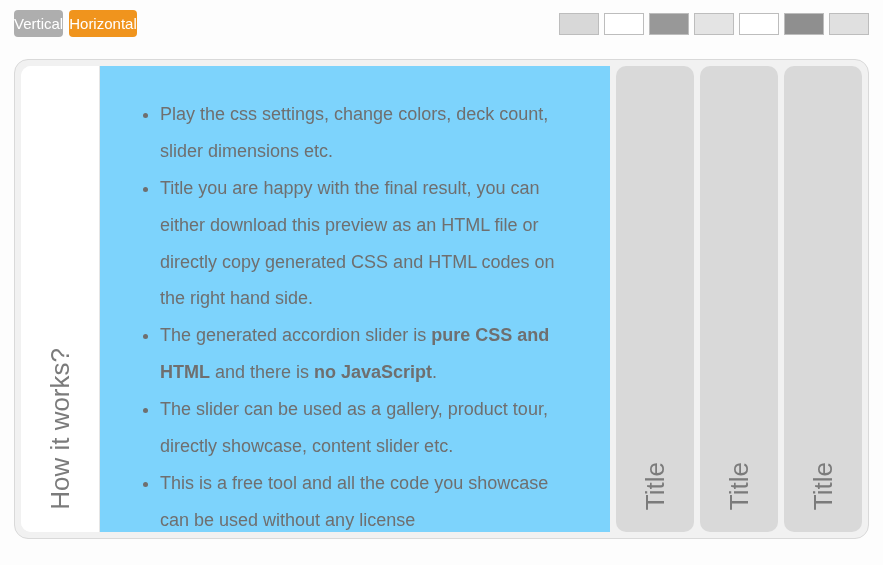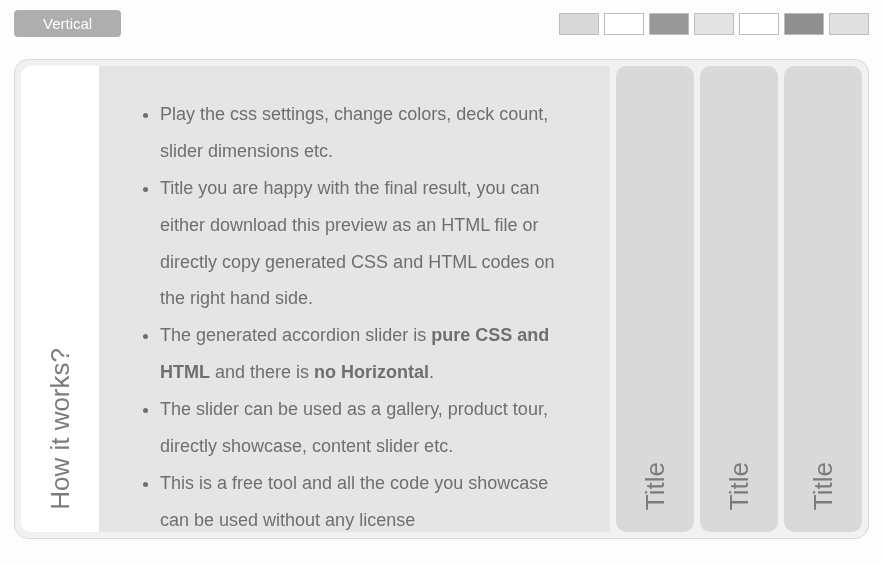--- a/index.html
+++ b/index.html
@@ -13,21 +13,21 @@
   .top-bar {
     display: flex;
     justify-content: space-between;
     align-items: center;
     padding: 10px 14px 0 14px;
   }
   .orient-buttons { display: flex; gap: 6px; }
   .btn {
     border: none;
     border-radius: 4px;
-    padding: 5px 29px;
+    padding: 5px 0;
     font-size: 15px;
     cursor: pointer;
     color: #fff;
   }
   .btn-gray { background: #aeaeae; }
   .btn-orange { background: #f0941d; }
   .swatches { display: flex; gap: 5px; }
   .swatch {
     width: 40px;
     height: 22px;
@@ -68,21 +68,21 @@
   .tab-label {
     writing-mode: vertical-rl;
     transform: rotate(180deg);
     font-size: 26px;
     color: #7b7b7b;
     white-space: nowrap;
   }
   .panel.open .tab { background: #fff; border-radius: 10px 0 0 10px; }
   .content-area {
     flex: 1;
-    background: #e5e5e5;
+    background: #7dd3fc;
     border-radius: 0;
     overflow-y: scroll;
     padding: 30px 30px 30px 20px;
     border-left: 1px solid #e5e5e5;
   }
   .content-area ul {
     list-style: disc;
     padding-left: 40px;
   }
   .content-area li {
@@ -97,20 +97,21 @@
   .content-area::-webkit-scrollbar-track { background: #f1f1f1; }
   .content-area::-webkit-scrollbar-thumb { background: #c9c9c9; border-radius: 0; }
   .content-area::-webkit-scrollbar-button { background: #f1f1f1; height: 14px; }
 </style>
 </head>
 <body>
 
 <div class="top-bar">
   <div class="orient-buttons">
     <button class="btn btn-gray">Vertical</button>
+    <button class="btn btn-orange">Horizontal</button>
   </div>
   <div class="swatches">
       <div class="swatch" style="background: rgb(216, 216, 216);"></div>
       <div class="swatch" style="background: rgb(255, 255, 255);"></div>
       <div class="swatch" style="background: rgb(152, 152, 152);"></div>
       <div class="swatch" style="background: rgb(228, 228, 228);"></div>
       <div class="swatch" style="background: rgb(255, 255, 255);"></div>
       <div class="swatch" style="background: rgb(143, 143, 143);"></div>
       <div class="swatch" style="background: rgb(224, 224, 224);"></div>
     </div>
@@ -118,21 +119,21 @@
 
 <div class="accordion-wrap">
   <div class="panel open">
     <div class="tab">
       <span class="tab-label">How it works?</span>
     </div>
     <div class="content-area">
       <ul>
           <li>Play the css settings, change colors, deck count, slider dimensions etc.</li>
           <li>Title you are happy with the final result, you can either download this preview as an HTML file or directly copy generated CSS and HTML codes on the right hand side.</li>
-          <li>The generated accordion slider is <b>pure CSS and HTML</b> and there is <b>no Horizontal</b>.</li>
+          <li>The generated accordion slider is <b>pure CSS and HTML</b> and there is <b>no JavaScript</b>.</li>
           <li>The slider can be used as a gallery, product tour, directly showcase, content slider etc.</li>
           <li>This is a free tool and all the code you showcase can be used without any license</li>
         </ul>
     </div>
   </div>
 
 <div class="panel">
       <div class="tab">
         <span class="tab-label">Title</span>
       </div>

